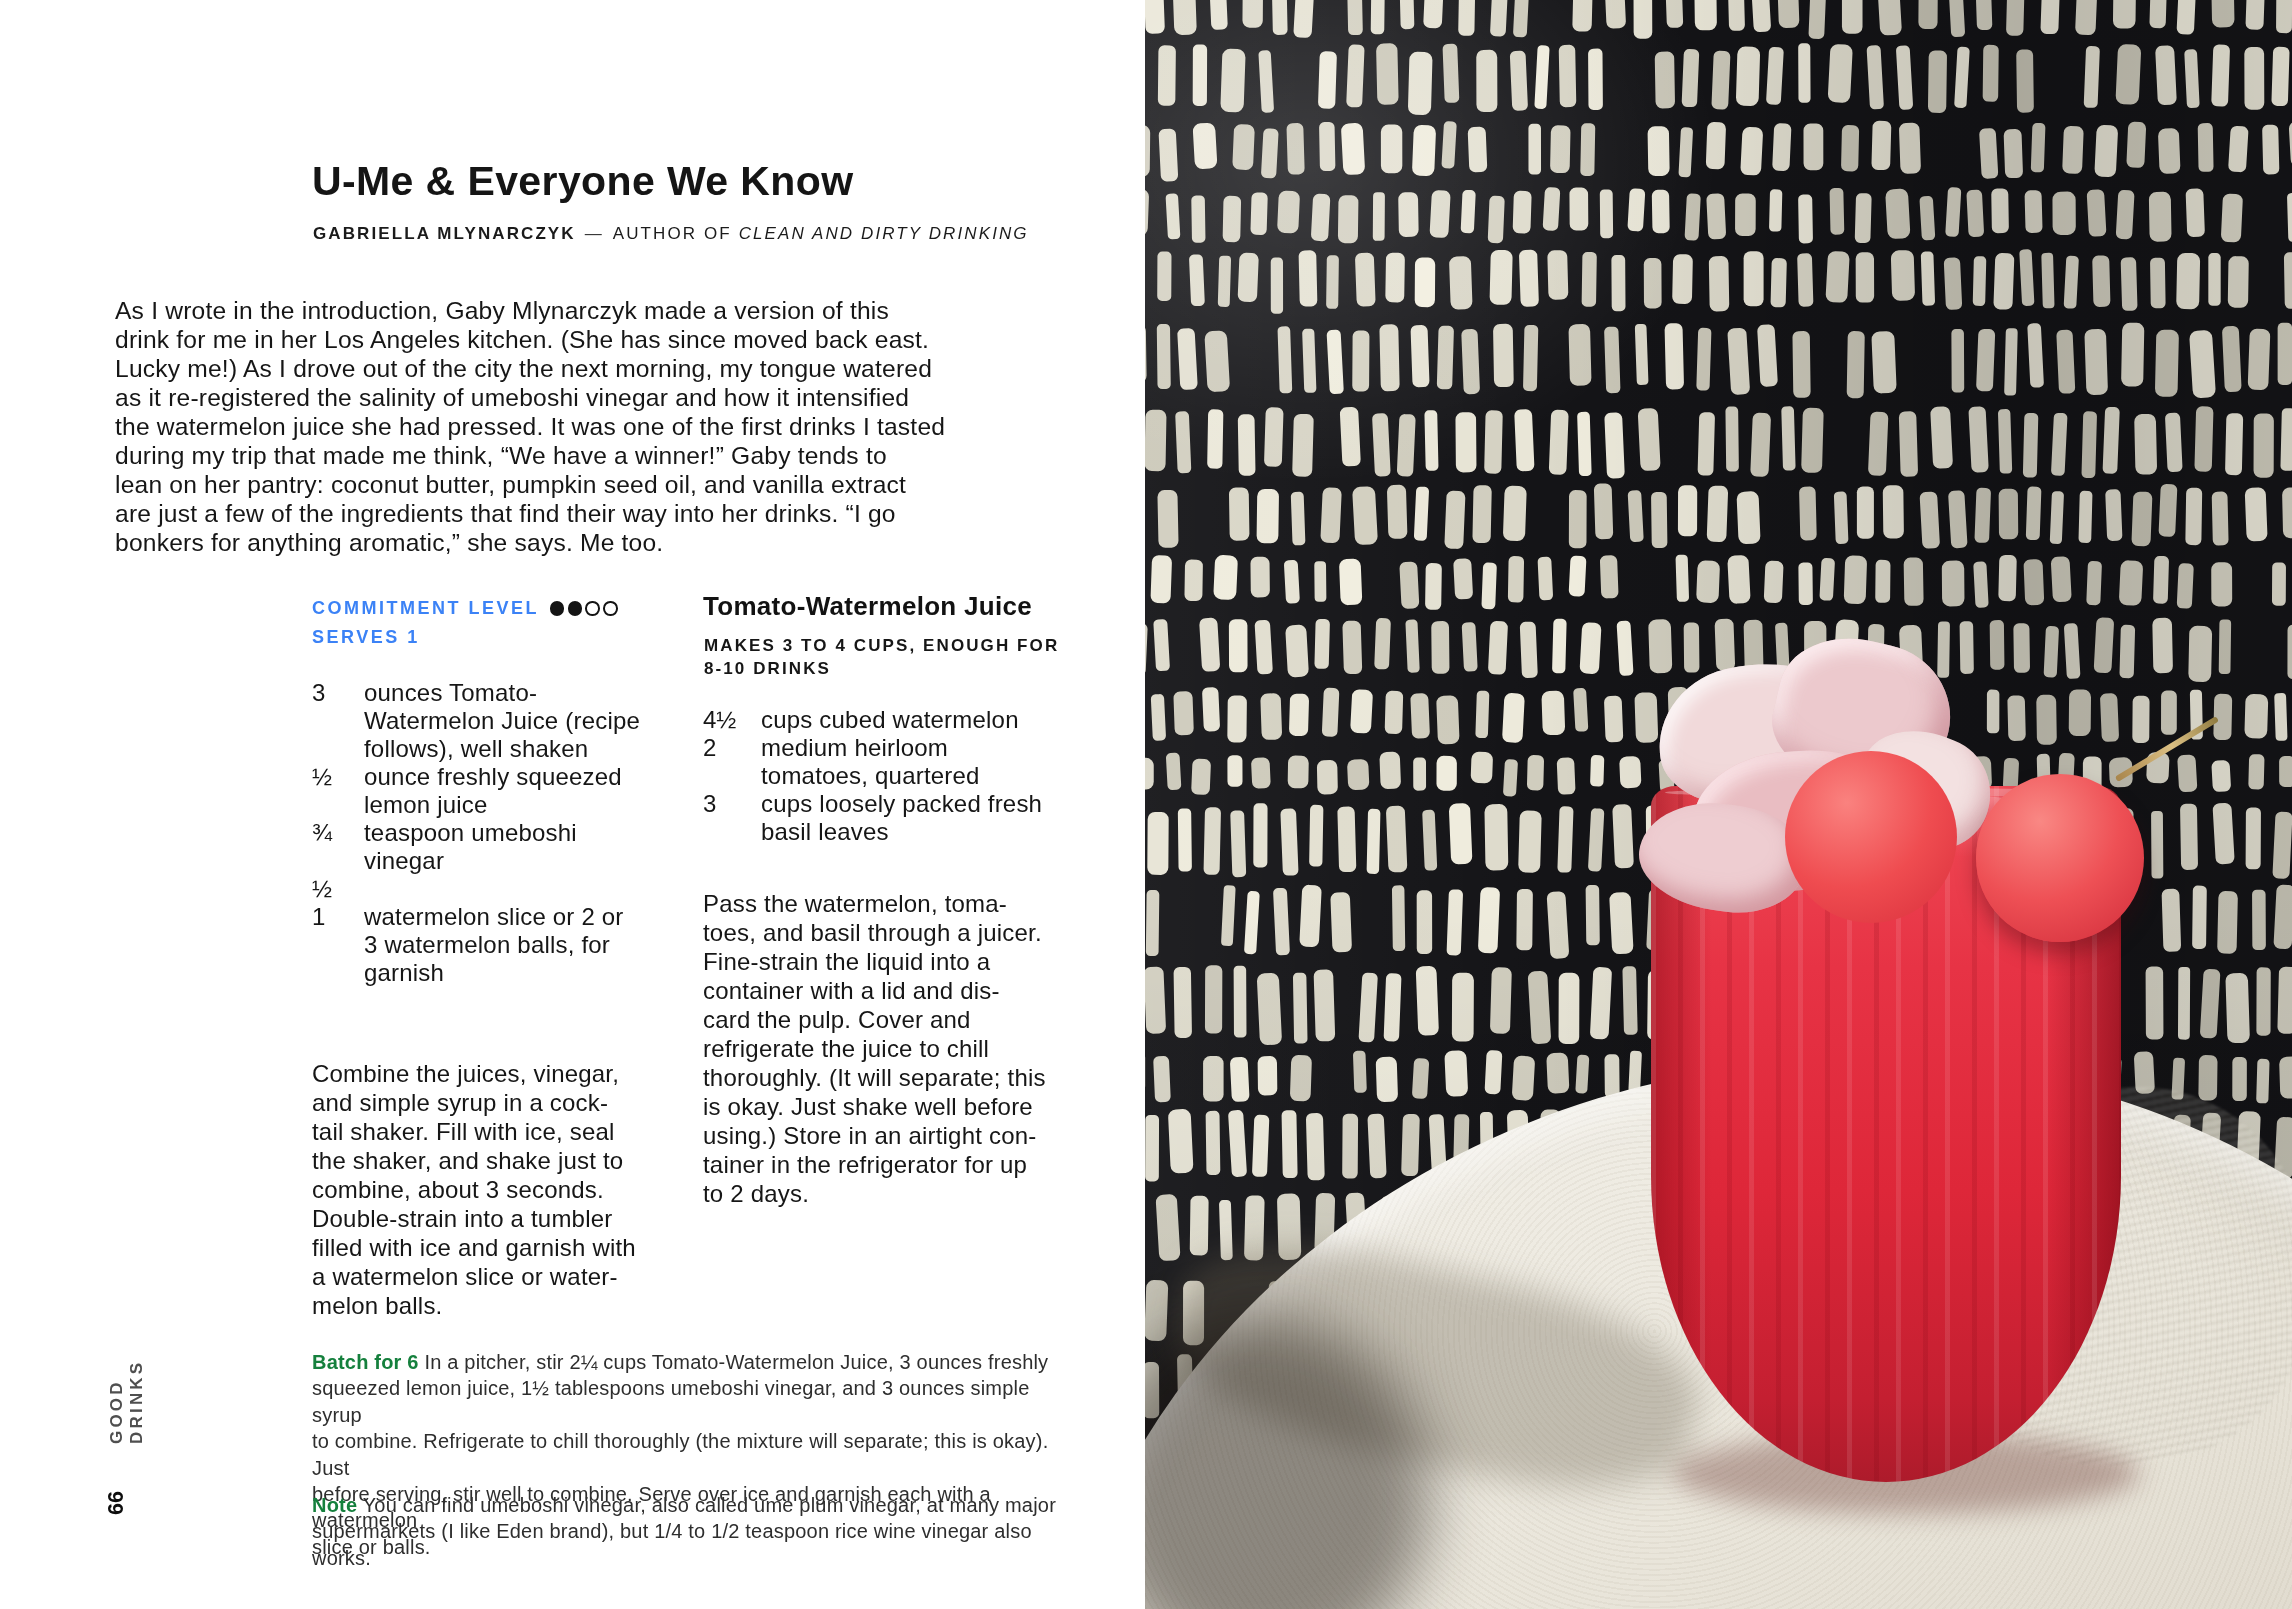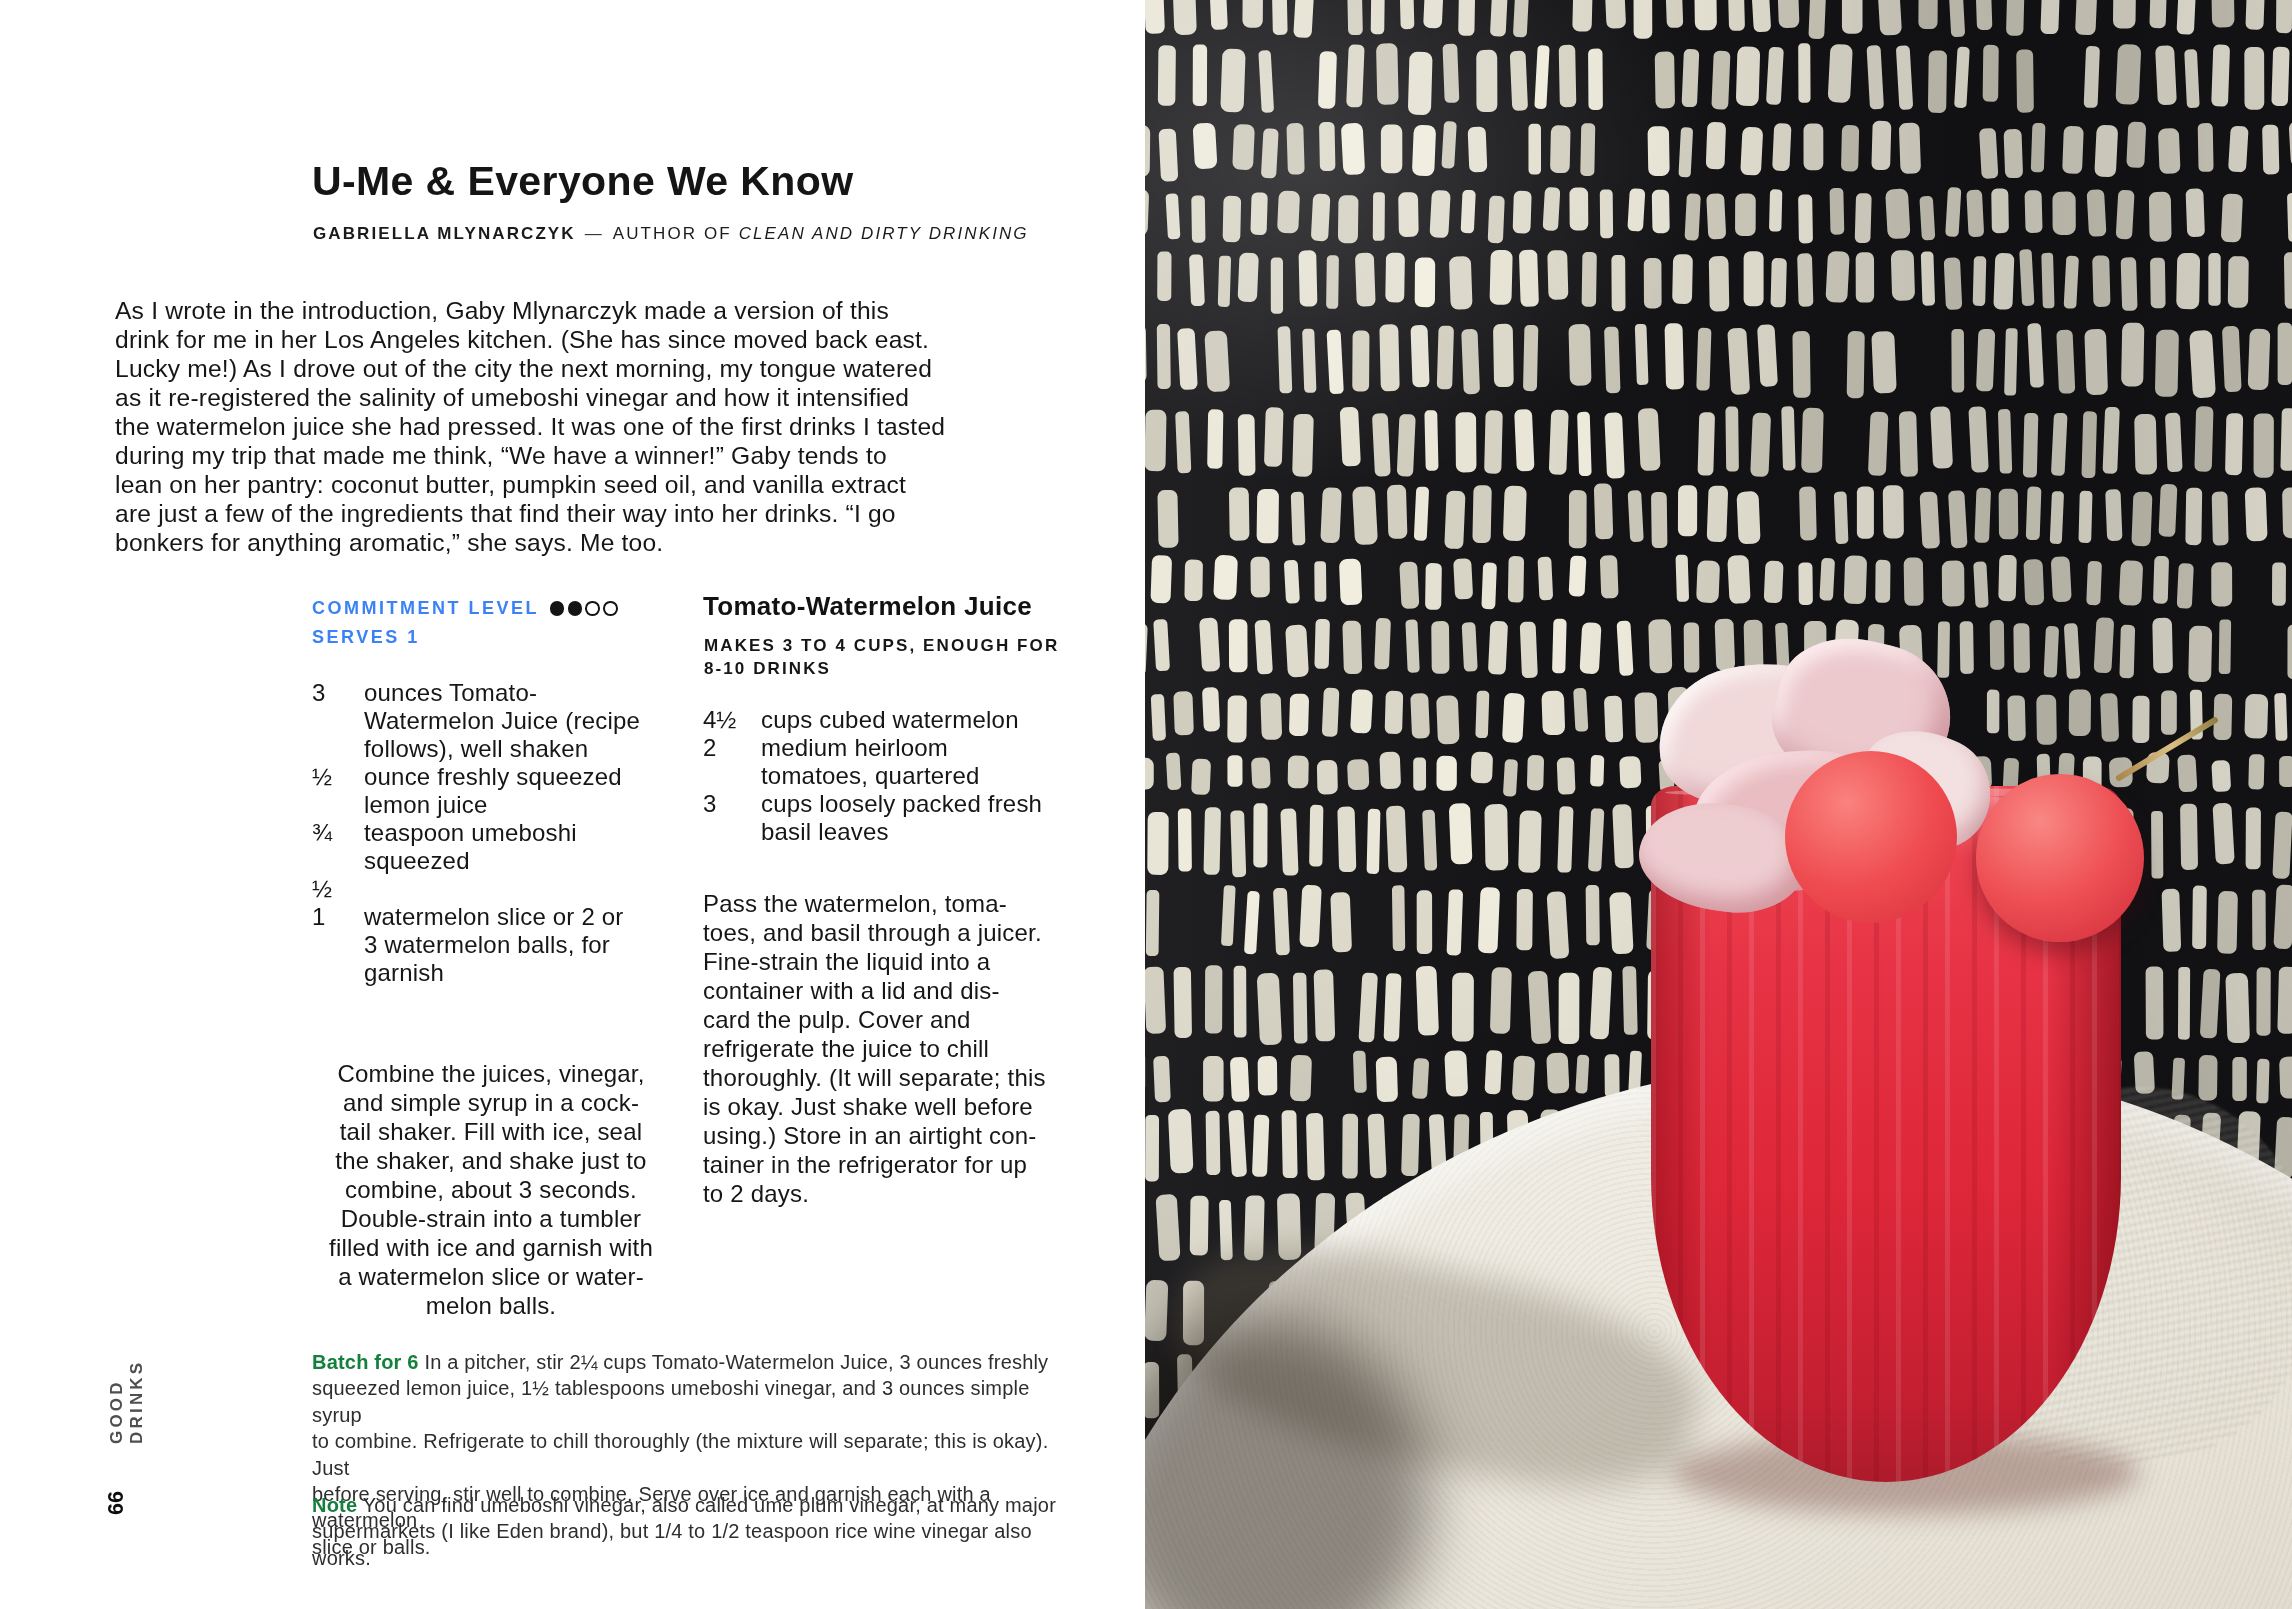--- a/index.html
+++ b/index.html
@@ -137,36 +137,36 @@
 
       <div class="ing-row">
         <span class="amt">½</span>
         <span class="itx pre">ounce freshly squeezed
 lemon juice</span>
       </div>
 
       <div class="ing-row">
         <span class="amt">¾</span>
         <span class="itx pre">teaspoon umeboshi
-squeezed</span>
+vinegar</span>
       </div>
 
       <div class="ing-row">
         <span class="amt">½</span>
       </div>
 
       <div class="ing-row">
         <span class="amt">1</span>
         <span class="itx pre">watermelon slice or 2 or
 3 watermelon balls, for
 garnish</span>
       </div>
     </div>
 
-  <div class="abs method pre" style="left:312px; top:1059px; width:358px;text-align:center;">Combine the juices, vinegar,
+  <div class="abs method pre" style="left:312px; top:1059px; width:358px;">Combine the juices, vinegar,
 and simple syrup in a cock-
 tail shaker. Fill with ice, seal
 the shaker, and shake just to
 combine, about 3 seconds.
 Double-strain into a tumbler
 filled with ice and garnish with
 a watermelon slice or water-
 melon balls.</div>
 
   <h2 class="abs sub-title">Tomato-Watermelon Juice</h2>

